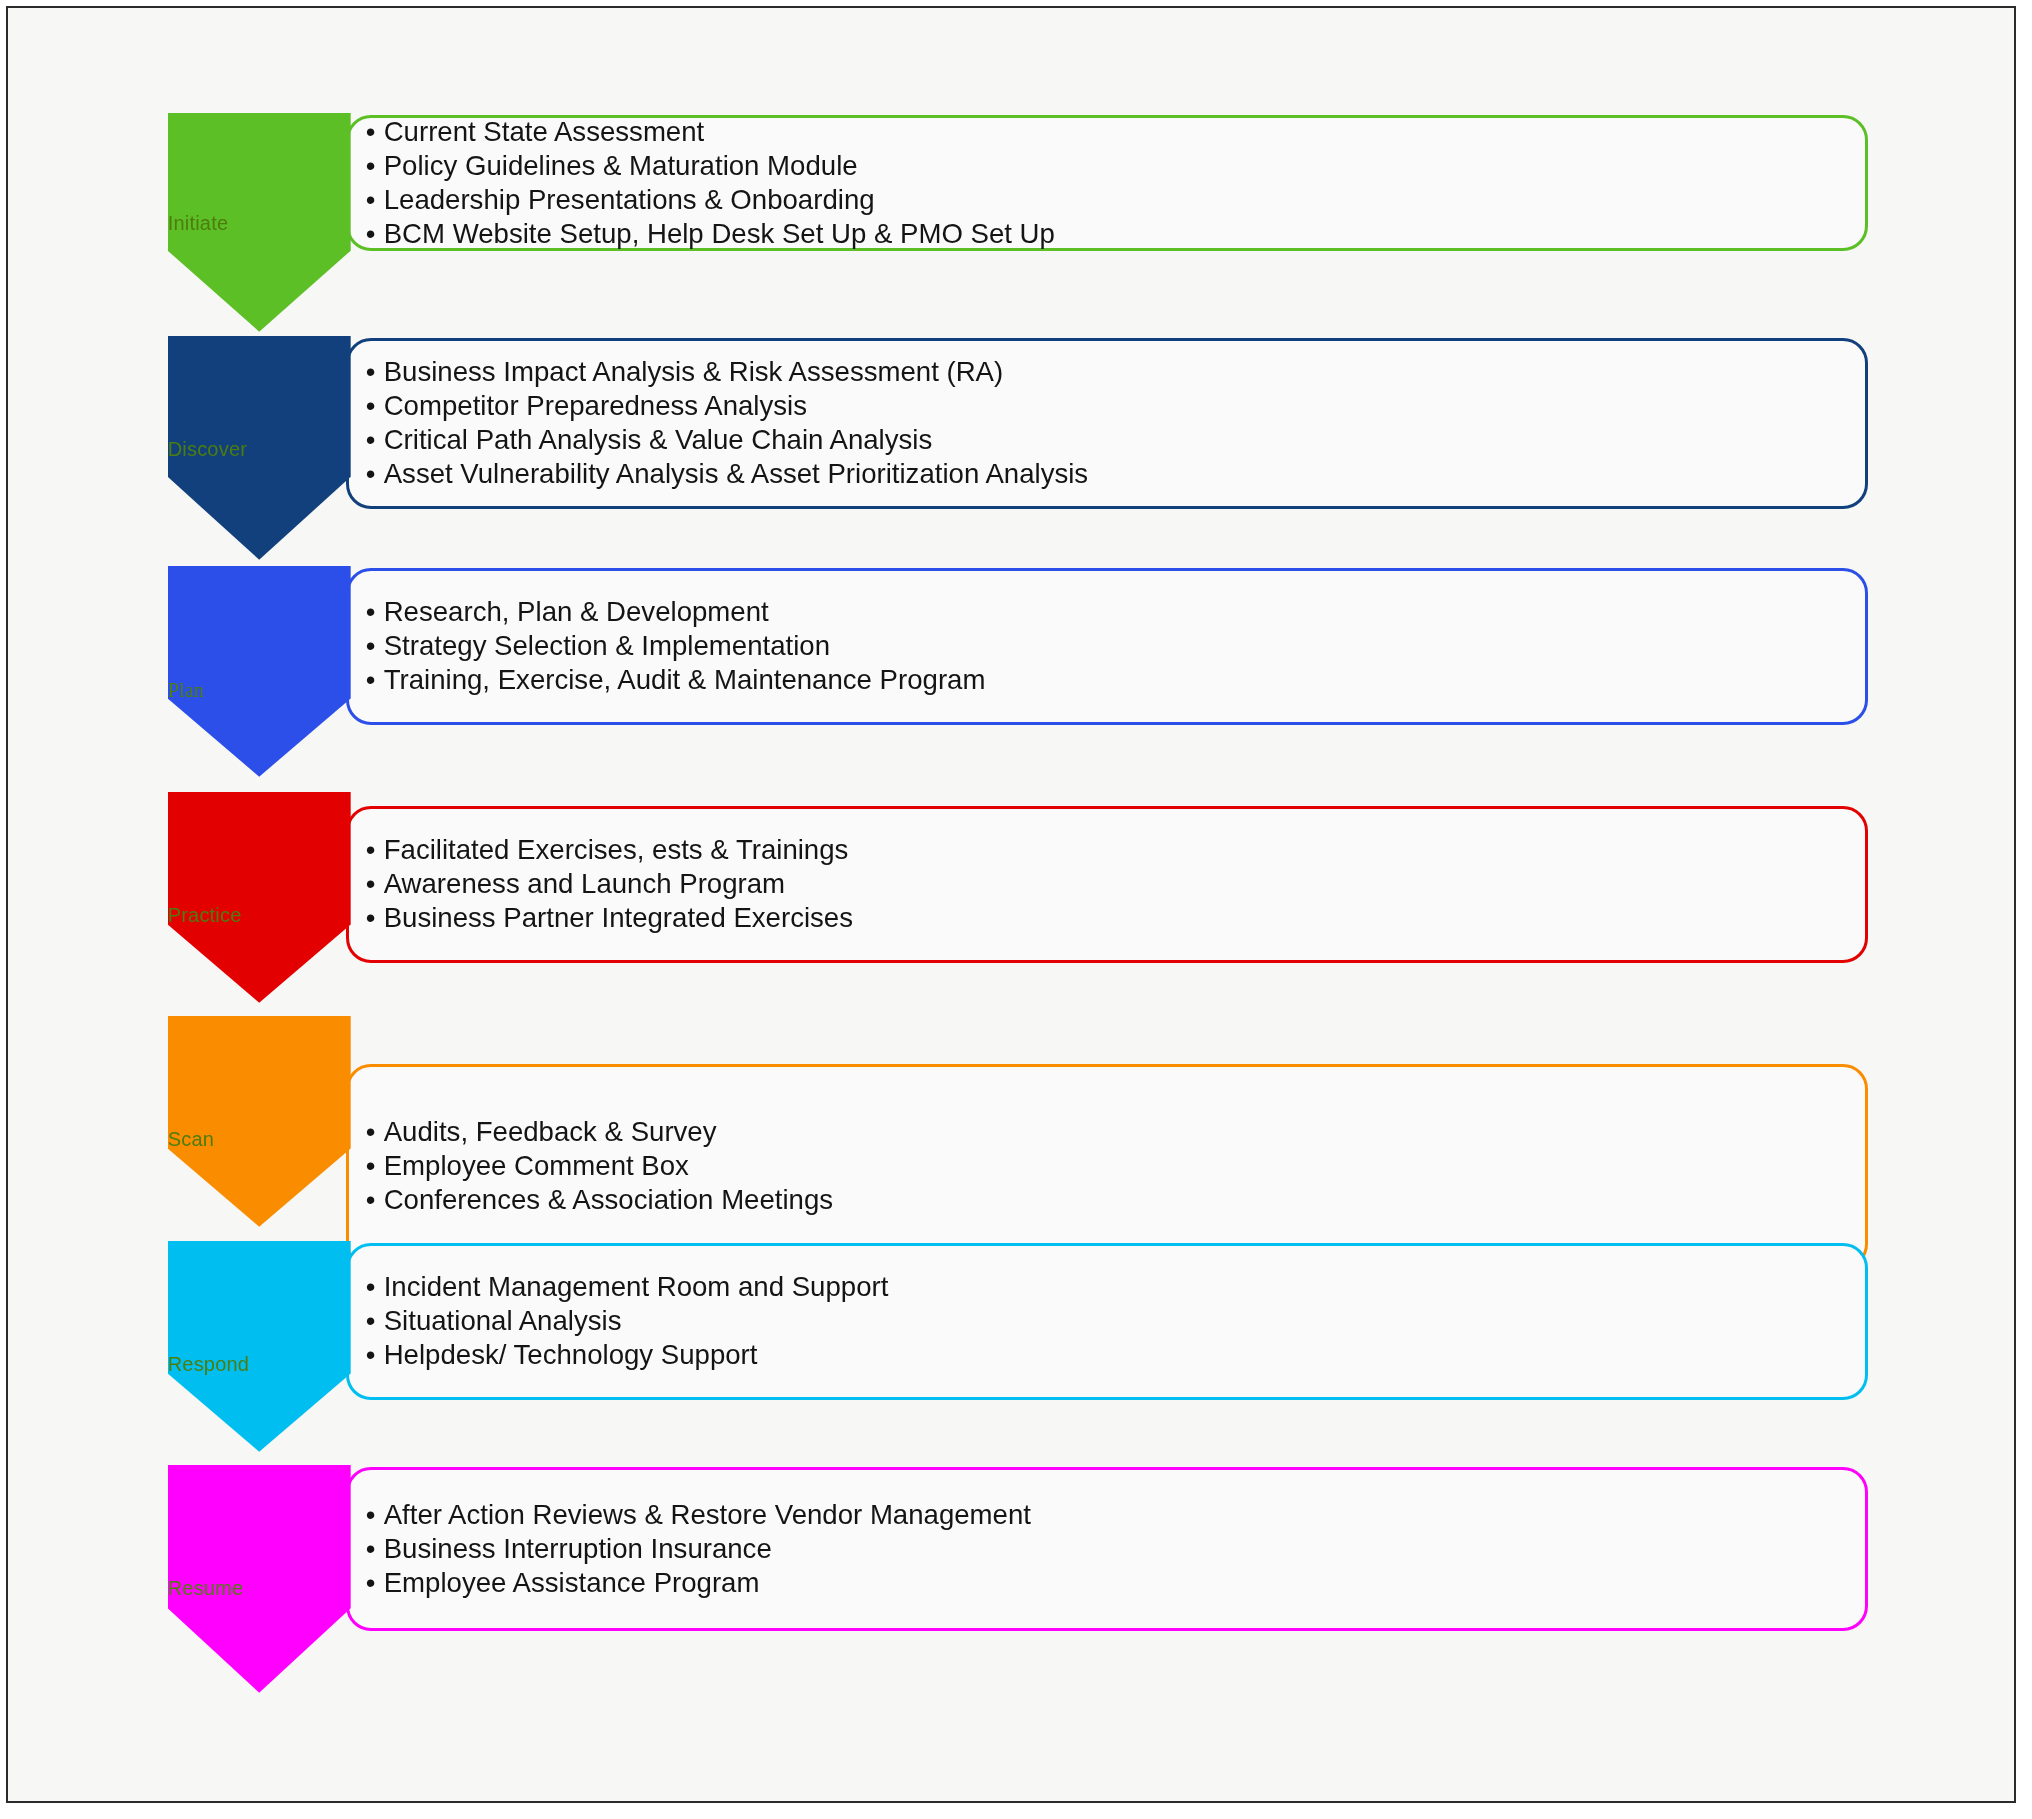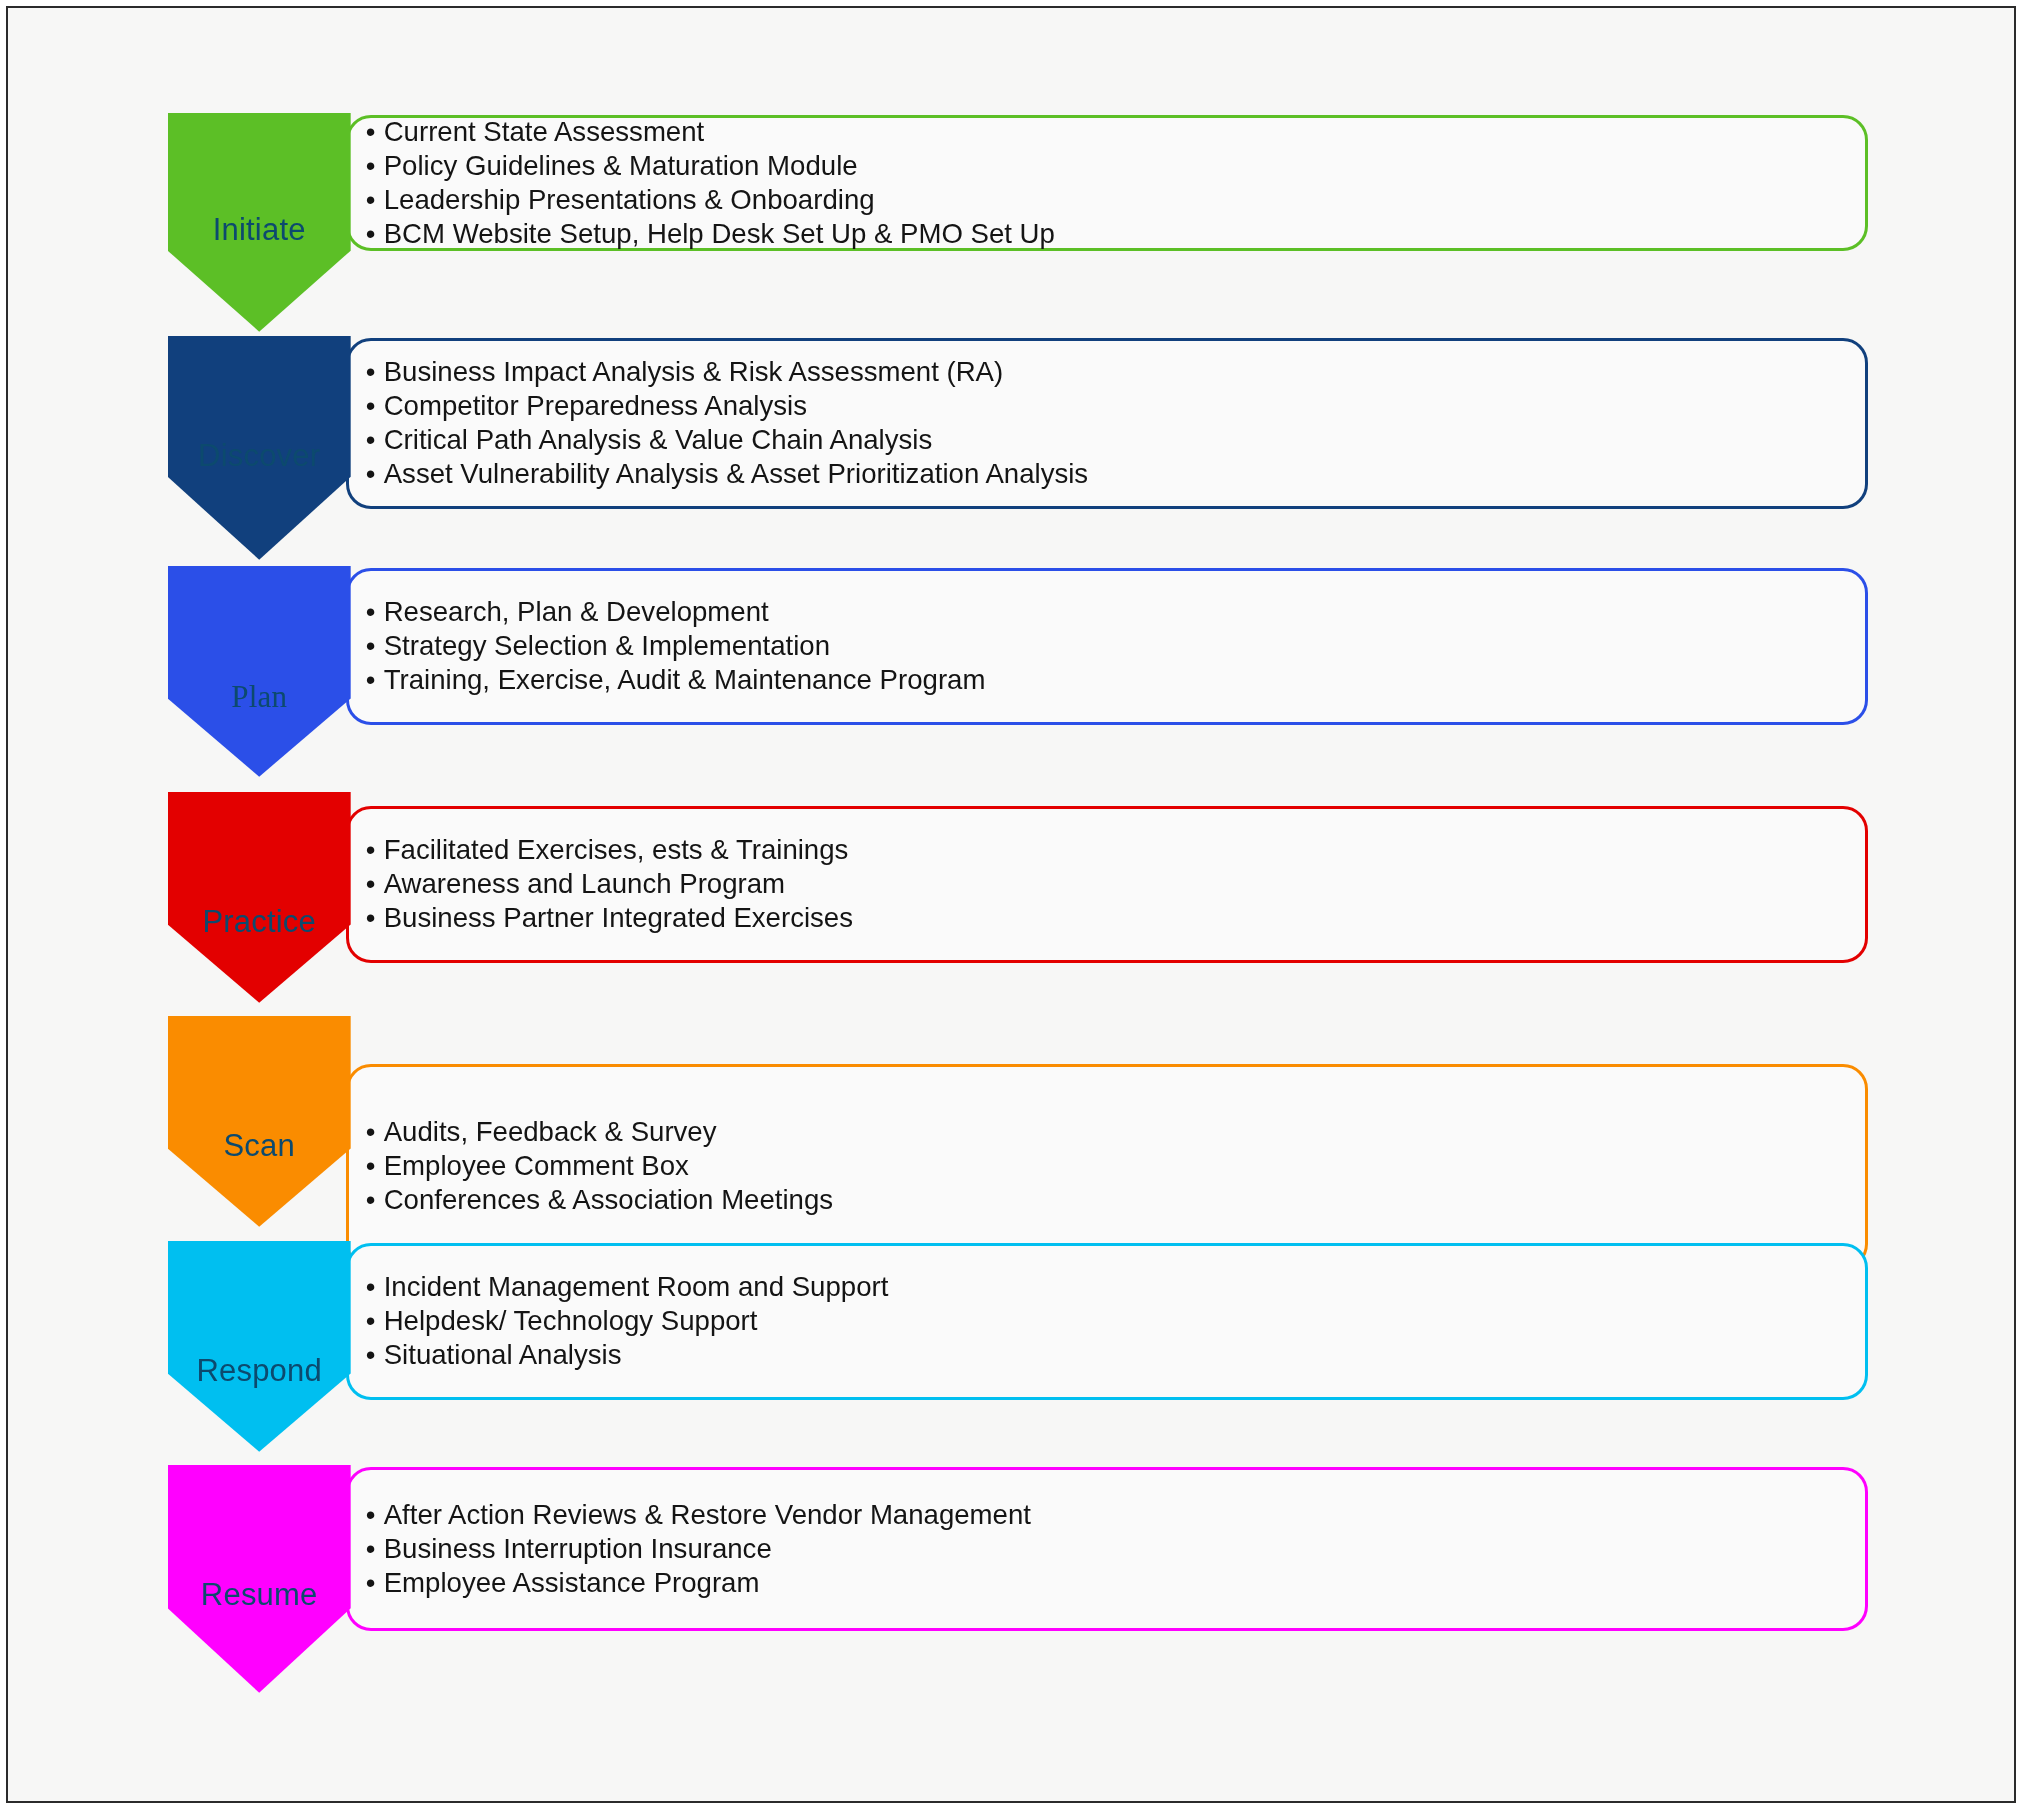--- a/index.html
+++ b/index.html
@@ -50,24 +50,23 @@
     box-sizing: border-box;
     -webkit-clip-path: polygon(0% 0%, 100% 0%, 100% 63%, 50% 100%, 0% 63%);
     clip-path: polygon(0% 0%, 100% 0%, 100% 63%, 50% 100%, 0% 63%);
     display: block;
   }
 
   .chevron-label {
     position: absolute;
     left: 0;
     width: 100%;
-    text-align: center;
-    color: #0c4a6e;
+    color: #4d7c0f;
     font-family: "Liberation Sans", sans-serif;
-    font-size: 31px;
+    font-size: 20px;
     letter-spacing: 0.2px;
     white-space: nowrap;
     pointer-events: none;
   }
 
   
   .content-box {
     position: absolute;
     left: 338px;
     width: 1522px;
@@ -165,22 +164,22 @@
             <li class="bullet-item"><span class="bullet-dot">•</span><span>Conferences &amp; Association Meetings</span></li>
           </ul>
         </div>
         <div class="chevron" style="top: 1008px; height: 211px; background: rgb(250, 140, 0);"></div>
         <div class="chevron-label" style="top: 1120px; left: 160px; width: 183px;">Scan</div>
       </div>
       <div class="stage-row">
         <div class="content-box" style="top: 1235px; height: 157px; border-color: rgb(0, 191, 240);">
           <ul class="bullet-list">
             <li class="bullet-item"><span class="bullet-dot">•</span><span>Incident Management Room and Support</span></li>
+            <li class="bullet-item"><span class="bullet-dot">•</span><span>Situational Analysis</span></li>
             <li class="bullet-item"><span class="bullet-dot">•</span><span>Helpdesk/ Technology Support</span></li>
-            <li class="bullet-item"><span class="bullet-dot">•</span><span>Situational Analysis</span></li>
           </ul>
         </div>
         <div class="chevron" style="top: 1233px; height: 211px; background: rgb(0, 191, 240);"></div>
         <div class="chevron-label" style="top: 1345px; left: 160px; width: 183px;">Respond</div>
       </div>
       <div class="stage-row">
         <div class="content-box" style="top: 1459px; height: 164px; border-color: rgb(255, 0, 255);">
           <ul class="bullet-list">
             <li class="bullet-item"><span class="bullet-dot">•</span><span>After Action Reviews &amp; Restore Vendor Management</span></li>
             <li class="bullet-item"><span class="bullet-dot">•</span><span>Business Interruption Insurance</span></li>

